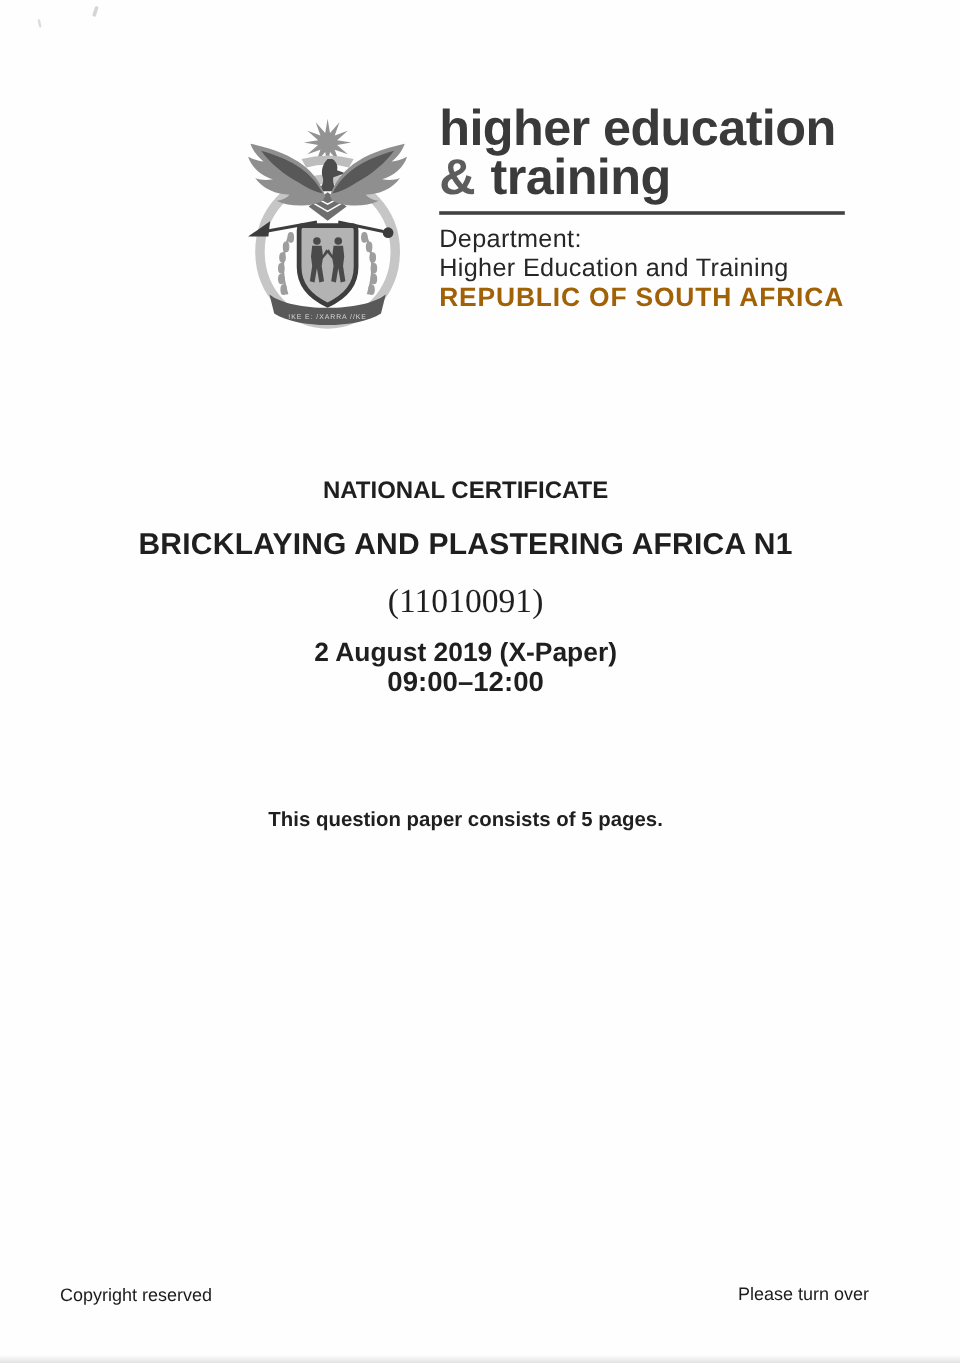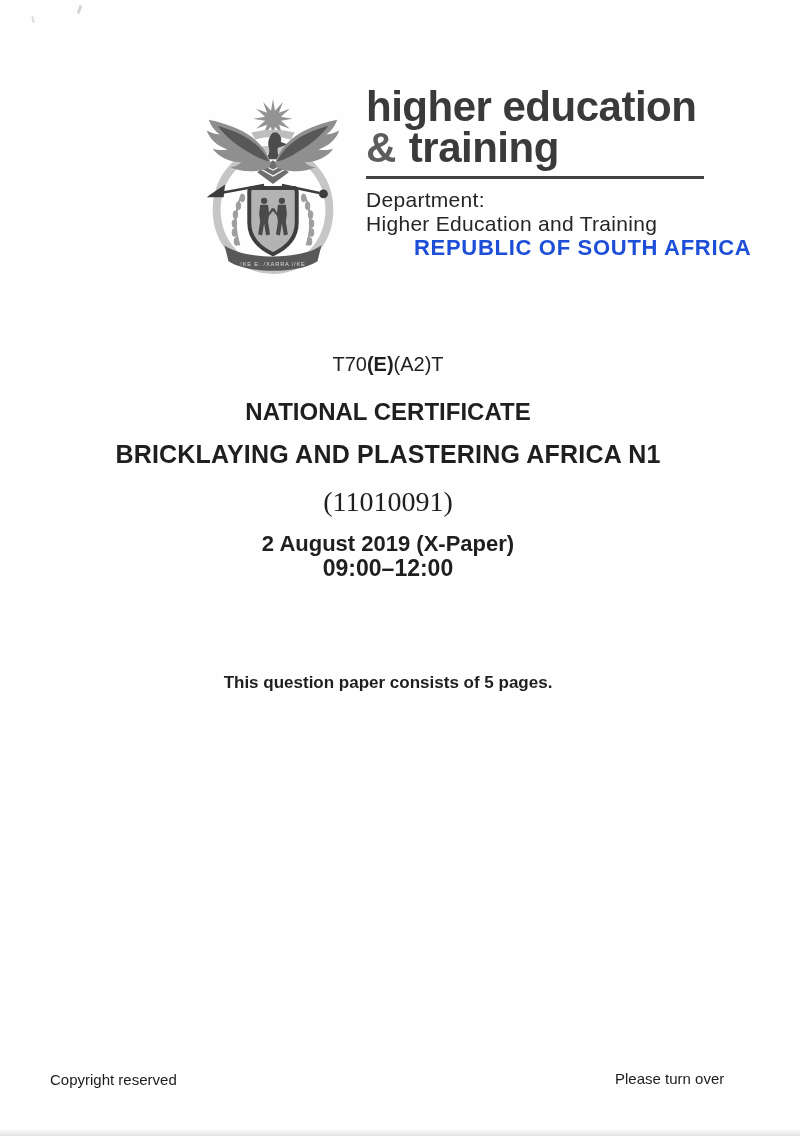--- a/index.html
+++ b/index.html
@@ -24,27 +24,27 @@
   }
 
   
   .emblem { position: absolute; left: 198px; top: 97px; width: 150px; height: 178px; }
   .wordmark { position: absolute; left: 366px; top: 86px; color: #3a3a3a; font-weight: 700;
               font-size: 42px; line-height: 41px; letter-spacing: -0.5px; }
   .wordmark .amp { color: #5d5d5d; margin-right: 13px; }
   .logo-rule { position: absolute; left: 366px; top: 176px; width: 338px; height: 3px; background: #424242; }
   .dept { position: absolute; left: 366px; top: 188px; font-size: 21px; line-height: 24px;
           color: #262626; letter-spacing: 0.3px; }
-  .dept .country { font-weight: 700; font-size: 22px; letter-spacing: 0.7px; color: #1d4ed8; margin-left: 48px; }
+  .dept .country { font-weight: 700; font-size: 22px; letter-spacing: 0.7px; color: #a16207; }
 
   
   .cline { position: absolute; left: 0; width: 776px; text-align: center; white-space: nowrap; }
   .paper-code   { top: 353px; font-size: 20px; }
   .paper-code b { font-weight: 700; }
-  .cert         { top: 398px; font-size: 24px; font-weight: 700; }
+  .cert         { top: 398px; font-size: 20px; font-weight: 700; }
   .subject      { top: 440px; font-size: 25px; font-weight: 700; letter-spacing: 0.2px; }
   .subject-code { top: 486px; font-size: 28px; font-family: Liberation Serif, serif; }
   .date-line    { top: 531px; font-size: 22px; font-weight: 700; }
   .time-line    { top: 555px; font-size: 23px; font-weight: 700; }
   .pages-note   { top: 673px; font-size: 17px; font-weight: 700; }
 
   
   .footer-left  { position: absolute; left: 50px;  top: 1071px; font-size: 15px; color: #1c1c1c; text-align: right; }
   .footer-right { position: absolute; left: 615px; top: 1070px; font-size: 15px; color: #1c1c1c; }
 </style>
@@ -124,21 +124,20 @@
     <div>higher education</div>
     <div><span class="amp">&amp;</span><span>training</span></div>
   </div>
   <div class="logo-rule"></div>
   <div class="dept">
     <div>Department:</div>
     <div>Higher Education and Training</div>
     <div class="country">REPUBLIC OF SOUTH AFRICA</div>
   </div>
 
-  <div class="cline paper-code"><span>T70</span><b>(E)</b><span>(A2)T</span></div>
   <div class="cline cert">NATIONAL CERTIFICATE</div>
   <div class="cline subject">BRICKLAYING AND PLASTERING AFRICA N1</div>
   <div class="cline subject-code">(11010091)</div>
   <div class="cline date-line">2 August 2019 (X-Paper)</div>
   <div class="cline time-line">09:00–12:00</div>
   <div class="cline pages-note">This question paper consists of 5 pages.</div>
 
   <div class="footer-left">Copyright reserved</div>
   <div class="footer-right">Please turn over</div>
 

